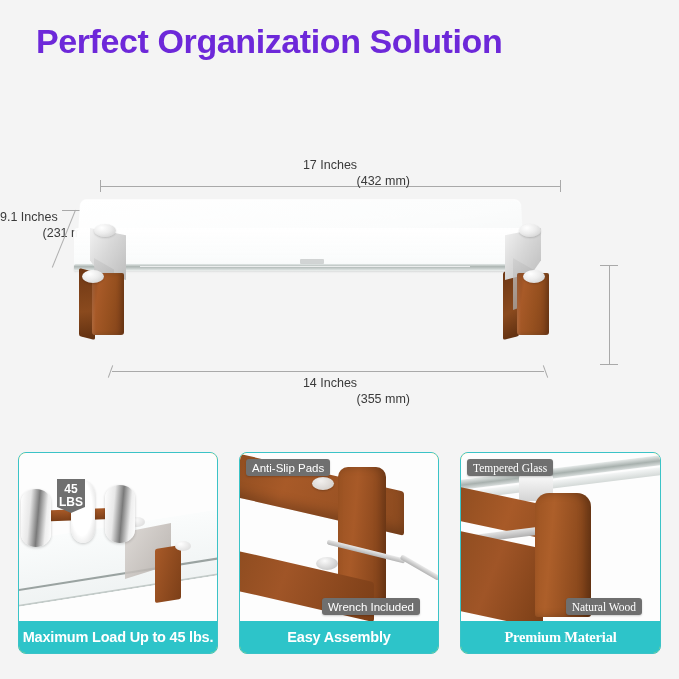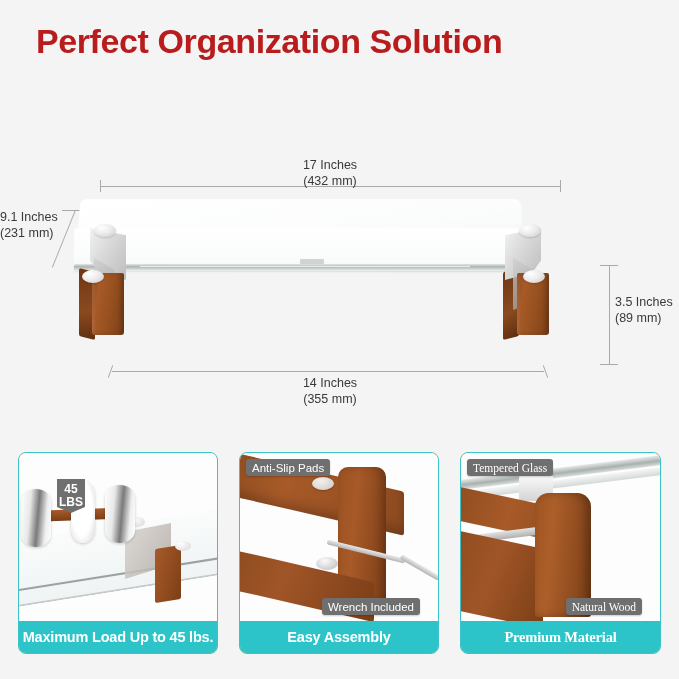--- a/index.html
+++ b/index.html
@@ -7,33 +7,33 @@
     width: 679px; height: 679px;
     background: #f4f4f4;
     font-family: "Liberation Sans", sans-serif;
     overflow: hidden;
   }
   .page { position: relative; width: 679px; height: 679px; background: #f4f4f4; }
 
   
   .header { position: absolute; left: 36px; top: 22px; width: 600px; }
   .title {
-    font-size: 34px; font-weight: bold; color: #b91c1c;
+    font-size: 34px; font-weight: bold; color: #6d28d9;
     letter-spacing: -0.4px; line-height: 1.12; white-space: nowrap;
   }
   .subtitle {
     font-size: 24px; font-weight: normal; color: #202020;
     letter-spacing: -0.2px; line-height: 1.25; margin-top: 3px; white-space: nowrap;
   }
 
   
   .hero { position: absolute; left: 0; top: 140px; width: 605px; height: 285px; }
 
   .dimlabel { position: absolute; font-size: 12.5px; color: #3a3a3a; line-height: 1.25; text-align: center; }
-  .dimlabel .l2 { display: block; }
+  .dimlabel .l2 { display: block; text-align: right; }
 
   .dimline-h { position: absolute; height: 1px; background: #a9a9a9; }
   .tick-v { position: absolute; width: 1px; background: #a9a9a9; }
   .tick-slash { position: absolute; width: 1px; height: 13px; background: #a9a9a9; }
   .dimline-v { position: absolute; width: 1px; background: #a9a9a9; }
   .tick-h { position: absolute; height: 1px; background: #a9a9a9; }
   .leader { position: absolute; width: 1px; background: #b0b0b0; transform-origin: top center; }
 
   
   .product { position: absolute; left: 0; top: 0; width: 679px; height: 285px; }
@@ -281,24 +281,20 @@
     <div class="dimlabel" style="left:0px; top:70px; width:96px; text-align:left;">
       <span>9.1 Inches</span>
       <span class="l2">(231 mm)</span>
     </div>
     <div class="leader" style="left:75px; top:70px; height:62px; transform: rotate(22deg);"></div>
     <div class="tick-h" style="left:62px; top:70px; width:20px;"></div>
 
     <div class="dimline-v" style="left:609px; top:125px; height:100px;"></div>
     <div class="tick-h" style="left:600px; top:125px; width:18px;"></div>
     <div class="tick-h" style="left:600px; top:224px; width:18px;"></div>
-    <div class="dimlabel" style="left:615px; top:155px; width:64px; text-align:left;">
-      <span>3.5 Inches</span>
-      <span class="l2">(89 mm)</span>
-    </div>
 
     <div class="dimline-h" style="left:112px; top:231px; width:432px;"></div>
     <div class="tick-slash" style="left:110px; top:225px; transform: rotate(20deg);"></div>
     <div class="tick-slash" style="left:545px; top:225px; transform: rotate(-20deg);"></div>
     <div class="dimlabel" style="left:250px; top:236px; width:160px;">
       <span>14 Inches</span>
       <span class="l2">(355 mm)</span>
     </div>
 
     <div class="product">

